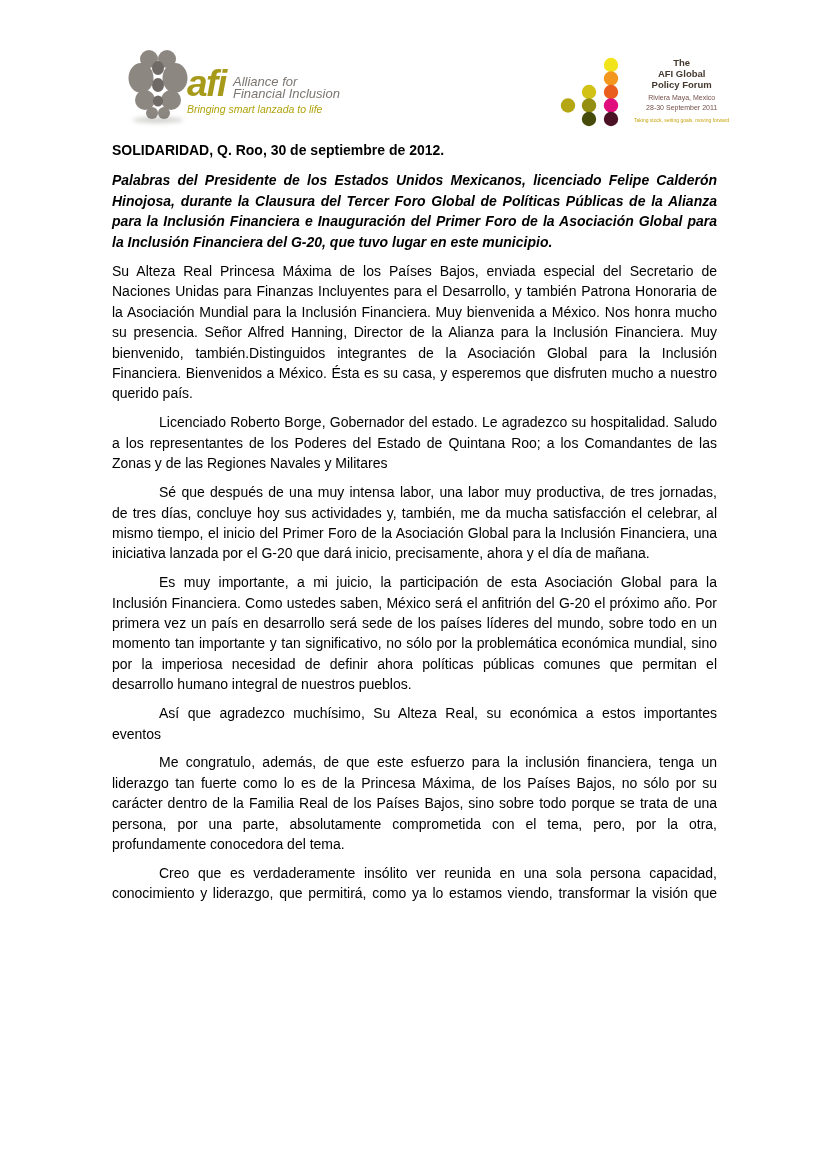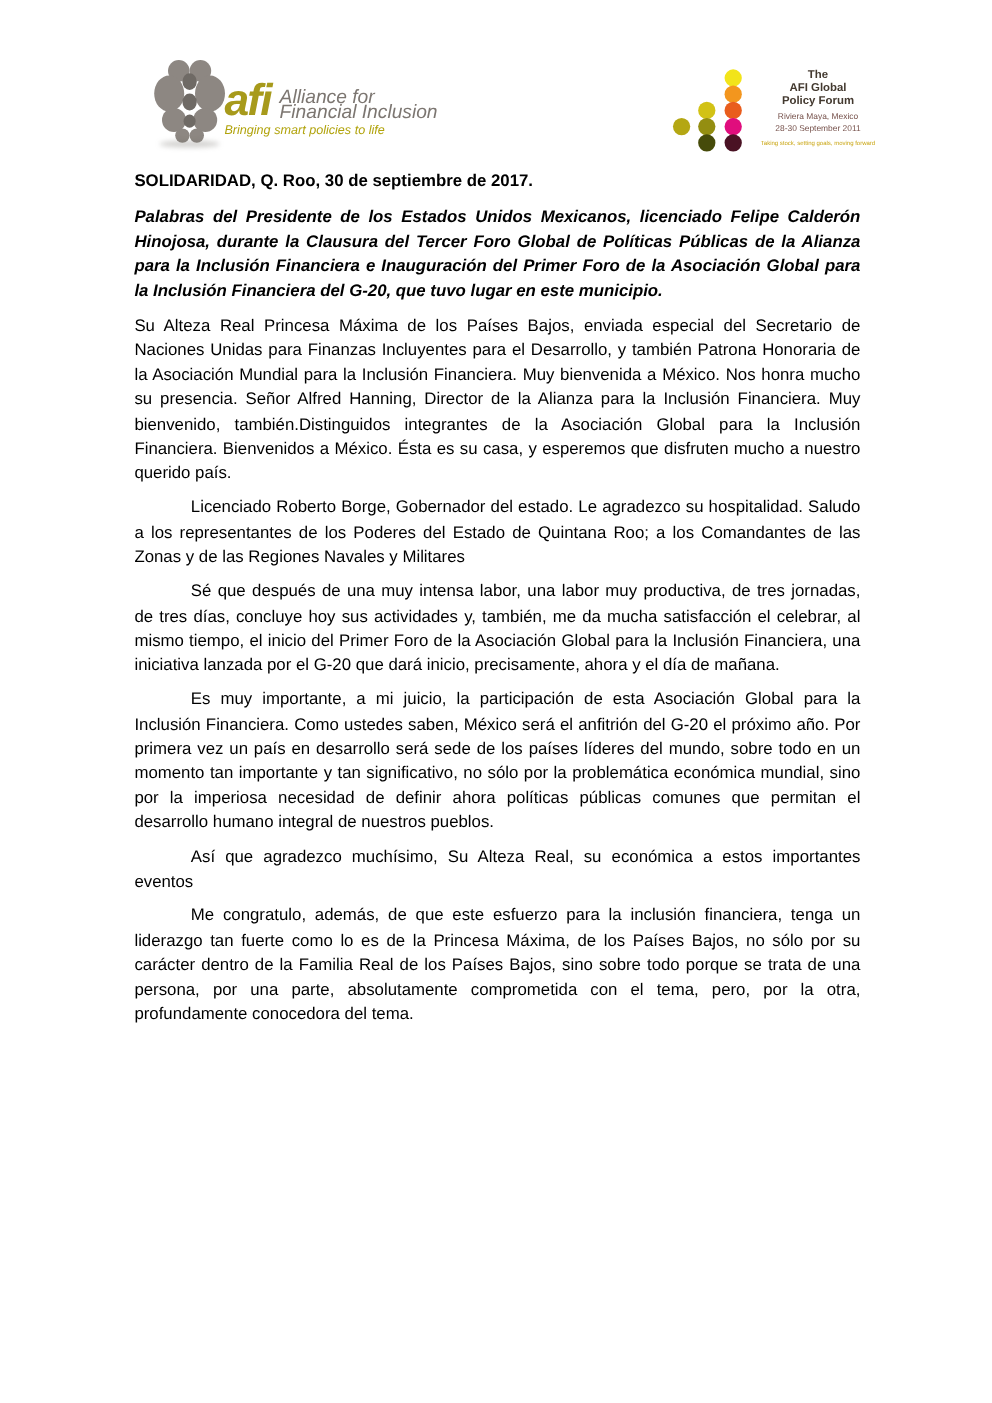--- a/index.html
+++ b/index.html
@@ -18,21 +18,21 @@
   .afi-shadow {
     position: absolute; left: 5px; top: 69px; width: 50px; height: 6px;
     border-radius: 50%; background: rgba(110,105,100,0.30); filter: blur(2px);
   }
   .afi-brand {
     position: absolute; left: 59px; top: 15px;
     font-size: 37px; font-weight: bold; letter-spacing: -1.5px; color: #a79a1b;
   }
   .afi-name {
     position: absolute; left: 105px; top: 28px;
-    font-size: 16px; line-height: 12px; color: #7c7671;
+    font-size: 13px; line-height: 12px; color: #7c7671;
   }
   .afi-name span { display: block; }
   .afi-tagline {
     position: absolute; left: 59px; top: 55px;
     font-size: 10.5px; color: #b1a30c;
   }
 
   
   .gpf-logo { position: absolute; left: 558px; top: 50px; width: 195px; height: 80px; text-align: center; }
   .gpf-dots { position: absolute; left: 0; top: 0; }
@@ -76,21 +76,21 @@
         <ellipse cx="30" cy="37" rx="6" ry="7"></ellipse>
         <ellipse cx="30" cy="53" rx="5" ry="5.5"></ellipse>
       </g>
     </svg>
     <div class="afi-shadow"></div>
     <span class="afi-brand">afi</span>
     <div class="afi-name">
       <span>Alliance for</span>
       <span>Financial Inclusion</span>
     </div>
-    <div class="afi-tagline">Bringing smart policies to life</div>
+    <div class="afi-tagline">Bringing smart lanzada to life</div>
   </div>
 
   <div class="gpf-logo">
     <svg class="gpf-dots" width="62" height="78" viewBox="0 0 62 78">
 
       <circle cx="53" cy="15" r="7.2" fill="#f2e41a"></circle>
       <circle cx="53" cy="28.5" r="7.2" fill="#f3961e"></circle>
       <circle cx="53" cy="42" r="7.2" fill="#e95d1d"></circle>
       <circle cx="53" cy="55.5" r="7.2" fill="#e00d7d"></circle>
       <circle cx="53" cy="69" r="7.2" fill="#4a1224"></circle>
@@ -107,23 +107,24 @@
       <div class="gpf-h">Policy Forum</div>
       <div class="gpf-subs">
         <div class="gpf-sub">Riviera Maya, Mexico</div>
         <div class="gpf-sub">28-30 September 2011</div>
       </div>
       <div class="gpf-tag">Taking stock, setting goals, moving forward</div>
     </div>
   </div>
 
   <main class="content">
-    <p class="dateline">SOLIDARIDAD, Q. Roo, 30 de septiembre de 2017.</p>
+    <p class="dateline">SOLIDARIDAD, Q. Roo, 30 de septiembre de 2012.</p>
     <p class="doc-title">Palabras del Presidente de los Estados Unidos Mexicanos, licenciado Felipe Calderón Hinojosa, durante la Clausura del Tercer Foro Global de Políticas Públicas de la Alianza para la Inclusión Financiera e Inauguración del Primer Foro de la Asociación Global para la Inclusión Financiera del G-20, que tuvo lugar en este municipio.</p>
     <p class="flush">Su Alteza Real Princesa Máxima de los Países Bajos, enviada especial del Secretario de Naciones Unidas para Finanzas Incluyentes para el Desarrollo, y también Patrona Honoraria de la Asociación Mundial para la Inclusión Financiera. Muy bienvenida a México. Nos honra mucho su presencia. Señor Alfred Hanning, Director de la Alianza para la Inclusión Financiera. Muy bienvenido, también.Distinguidos integrantes de la Asociación Global para la Inclusión Financiera. Bienvenidos a México. Ésta es su casa, y esperemos que disfruten mucho a nuestro querido país.</p>
     <p class="indent">Licenciado Roberto Borge, Gobernador del estado. Le agradezco su hospitalidad. Saludo a los representantes de los Poderes del Estado de Quintana Roo; a los Comandantes de las Zonas y de las Regiones Navales y Militares</p>
     <p class="indent">Sé que después de una muy intensa labor, una labor muy productiva, de tres jornadas, de tres días, concluye hoy sus actividades y, también, me da mucha satisfacción el celebrar, al mismo tiempo, el inicio del Primer Foro de la Asociación Global para la Inclusión Financiera, una iniciativa lanzada por el G-20 que dará inicio, precisamente, ahora y el día de mañana.</p>
     <p class="indent">Es muy importante, a mi juicio, la participación de esta Asociación Global para la Inclusión Financiera. Como ustedes saben, México será el anfitrión del G-20 el próximo año. Por primera vez un país en desarrollo será sede de los países líderes del mundo, sobre todo en un momento tan importante y tan significativo, no sólo por la problemática económica mundial, sino por la imperiosa necesidad de definir ahora políticas públicas comunes que permitan el desarrollo humano integral de nuestros pueblos.</p>
     <p class="indent">Así que agradezco muchísimo, Su Alteza Real, su económica a estos importantes eventos</p>
     <p class="indent">Me congratulo, además, de que este esfuerzo para la inclusión financiera, tenga un liderazgo tan fuerte como lo es de la Princesa Máxima, de los Países Bajos, no sólo por su carácter dentro de la Familia Real de los Países Bajos, sino sobre todo porque se trata de una persona, por una parte, absolutamente comprometida con el tema, pero, por la otra, profundamente conocedora del tema.</p>
+    <p class="indent continues">Creo que es verdaderamente insólito ver reunida en una sola persona capacidad, conocimiento y liderazgo, que permitirá, como ya lo estamos viendo, transformar la visión que</p>
   </main>
 
 </div>
 
 </body></html>

